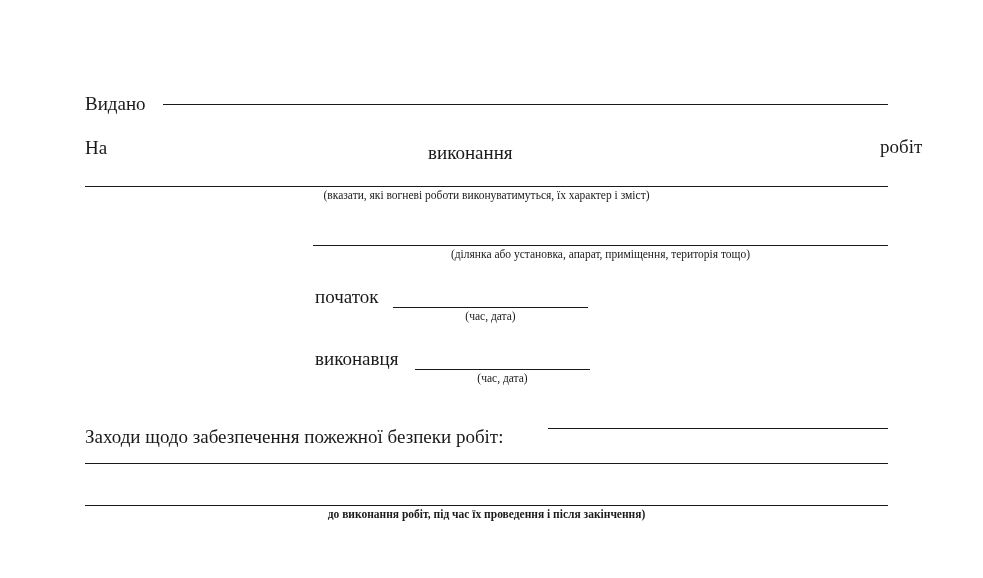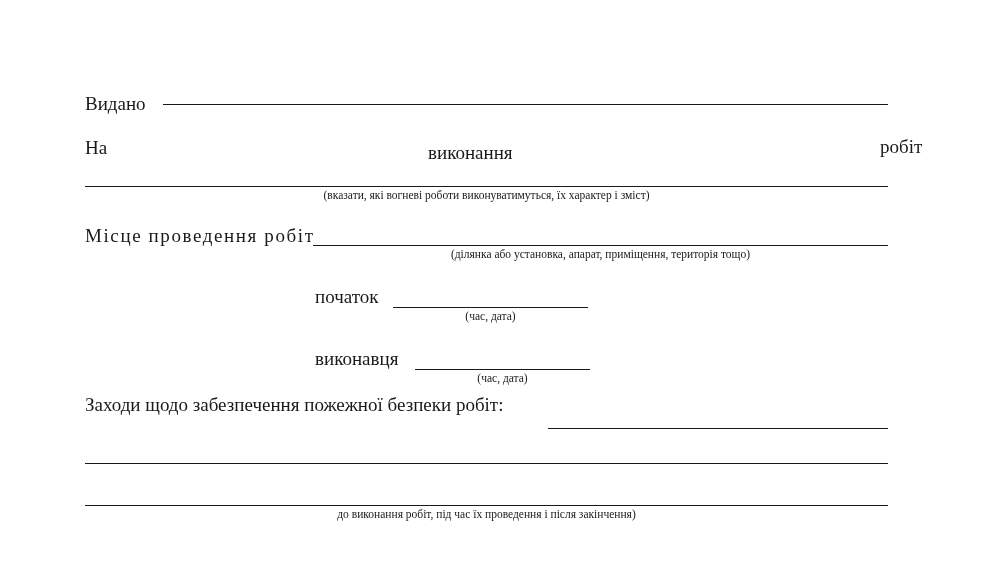--- a/index.html
+++ b/index.html
@@ -89,46 +89,45 @@
   
   #row-time-label      { left: 92px;  top: 285px; }
   #row-start-label     { left: 315px; top: 285px; }
   #row-start-rule      { left: 393px; top: 307px; width: 195px; }
   #row-start-cap       { left: 393px; top: 309px; width: 195px; }
   #row-end-label       { left: 315px; top: 347px; }
   #row-end-rule        { left: 415px; top: 369px; width: 175px; }
   #row-end-cap         { left: 415px; top: 371px; width: 175px; }
 
   
-  #row-measures-label { left: 85px;  top: 393px; text-align: right; }
+  #row-measures-label { left: 85px;  top: 425px; text-align: right; }
   #row-measures-rule1 { left: 548px; top: 428px; width: 340px; }
   #row-measures-rule2 { left: 85px;  top: 463px; width: 803px; }
   #row-measures-cap1  { left: 85px;  top: 465px; width: 803px; }
   #row-measures-rule3 { left: 85px;  top: 505px; width: 803px; }
-  #row-measures-cap2  { left: 85px;  top: 507px; width: 803px; }
+  #row-measures-cap2  { left: 85px;  top: 507px; width: 803px; font-weight: bold; }
 
   
   #row-person-label { left: 85px; top: 547px; }
 </style>
 </head>
 <body>
 
 <div class="page">
 
 
   <div class="lbl" id="row-vydano-label">Видано</div>
   <div class="rule" id="row-vydano-rule"></div>
 
   <div class="lbl" id="row-na-label">На</div>
   <div class="lbl" id="row-na-middle">виконання</div>
   <div class="lbl" id="row-na-tail">робіт</div>
   <div class="rule" id="row-na-rule"></div>
   <div class="cap" id="row-na-cap">(вказати, які вогневі роботи виконуватимуться, їх характер і зміст)</div>
 
-  <div class="lbl sp" id="row-place-label">Місце  проведення  робіт</div>
   <div class="rule" id="row-place-rule"></div>
   <div class="cap" id="row-place-cap">(ділянка або установка, апарат, приміщення, територія тощо)</div>
 
 
   <div class="lbl" id="row-start-label">початок</div>
   <div class="rule" id="row-start-rule"></div>
   <div class="cap" id="row-start-cap">(час, дата)</div>
 
   <div class="lbl" id="row-end-label">виконавця</div>
   <div class="rule" id="row-end-rule"></div>

